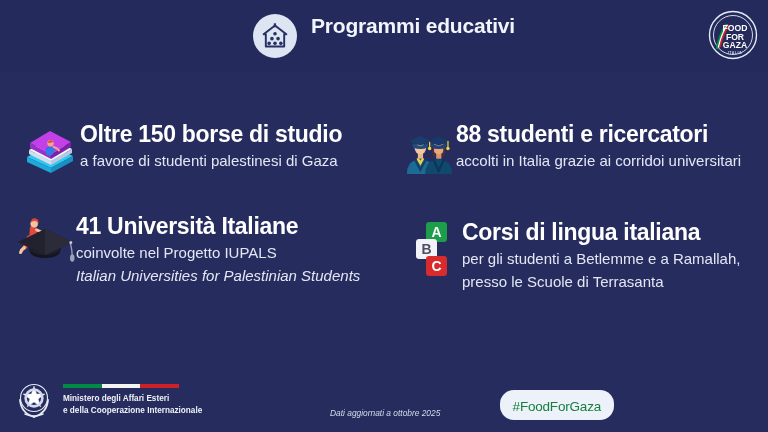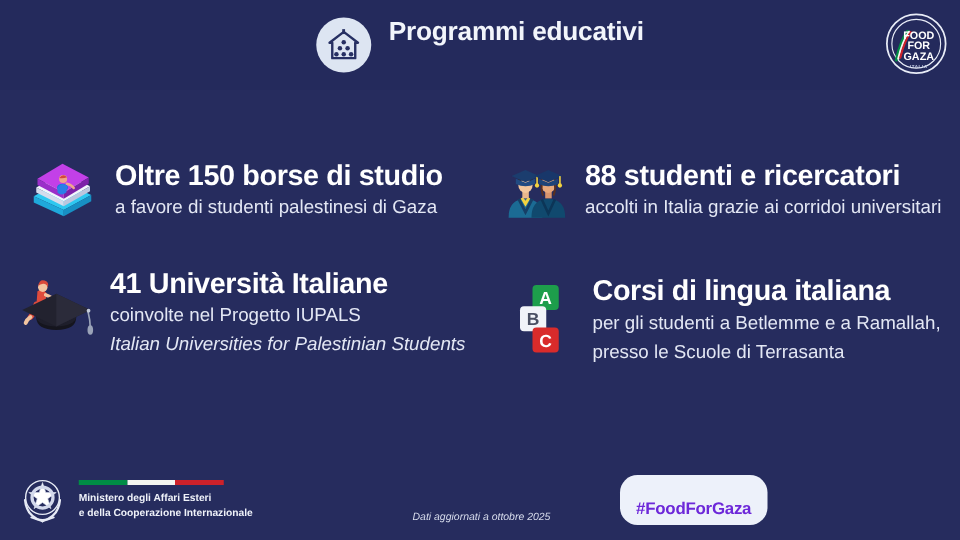--- a/index.html
+++ b/index.html
@@ -68,22 +68,21 @@
     position: absolute;
     top: 112px;
     left: 0;
     width: 768px;
     height: 220px;
   }
 
   .stat {
     position: absolute;
     display: flex;
-    align-items: center;
-    gap: 12px;
+    align-items: flex-start;
   }
 
   .stat-a { left: 18px;  top: 8px;   width: 380px; }
   .stat-b { left: 404px; top: 8px;   width: 356px; }
   .stat-c { left: 14px;  top: 100px; width: 380px; }
   .stat-d { left: 410px; top: 106px; width: 350px; }
 
   .stat-icon {
     flex: none;
     width: 62px;
@@ -163,24 +162,24 @@
     color: #D7DCEC;
     white-space: nowrap;
     margin-top: 20px;
   }
 
   .hashtag-pill {
     position: absolute;
     right: 14px;
     bottom: 12px;
     background: #EDF1FA;
-    color: #6d28d9;
+    color: #15803d;
     font-size: 13.5px;
-    font-weight: bold;
-    padding: 19px 13px 6px;
+    font-weight: normal;
+    padding: 9px 13px 6px;
     border-radius: 14px;
     letter-spacing: -0.2px;
     white-space: nowrap;
   }
 </style>
 </head>
 <body>
 
 <div class="header">
   <div class="header-center">

